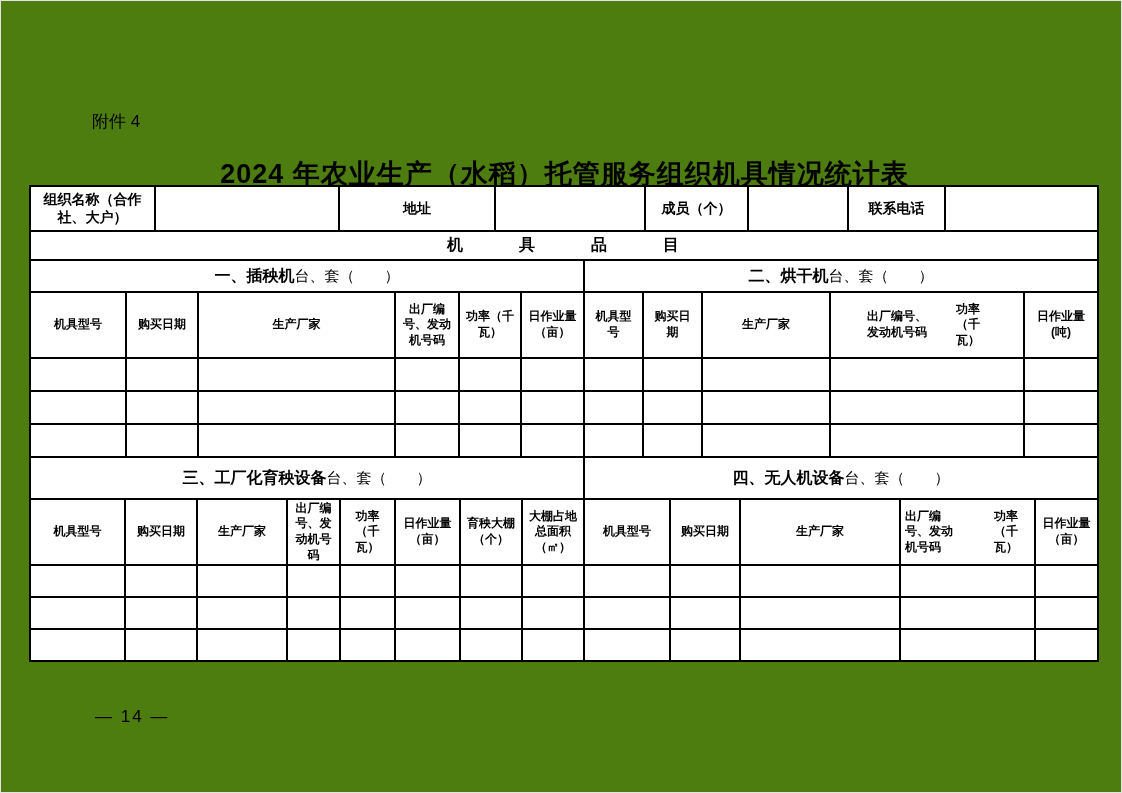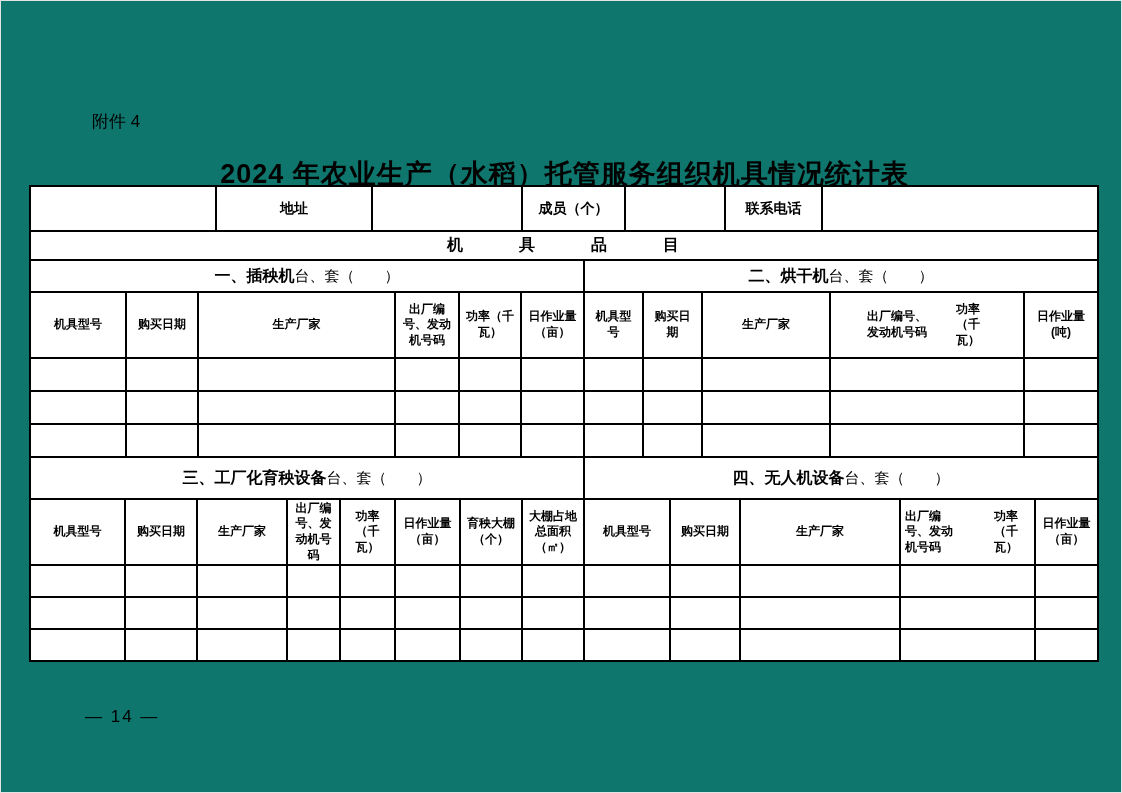--- a/index.html
+++ b/index.html
@@ -1,36 +1,36 @@
 <!DOCTYPE html>
 <html><head>
 <meta charset="utf-8">
 <style>
   html,body{margin:0;padding:0;background:#fff;}
   .page{
     position:relative;
     width:1122px;height:793px;
-    background:#0f766e;
+    background:#4d7c0f;
     font-family:"Liberation Sans","DejaVu Sans",sans-serif;
     color:#000;
     box-shadow:inset 0 0 0 1px #e3e3e3;
     overflow:hidden;
   }
   .attachment{
     position:absolute;left:92px;top:110px;
     font-size:17px;font-weight:normal;
   }
   .title{
     position:absolute;left:30px;top:146px;width:1069px;
     text-align:center;font-size:27px;font-weight:bold;letter-spacing:1px;
     white-space:nowrap;
     margin-top:10px;
   }
   .footer{
-    position:absolute;left:85px;top:707px;
+    position:absolute;left:95px;top:707px;
     font-size:17px;letter-spacing:2px;
   }
   .form{
     position:absolute;left:29px;top:185px;width:1070px;
     border:2px solid #000;box-sizing:border-box;
     background:#fff;
   }
   .band{border-top:2px solid #000;}
   .band.nt{border-top:none;}
   .r{display:flex;}
@@ -66,20 +66,21 @@
 <body>
 
 <div class="page">
 
   <div class="attachment">附件 4</div>
   <div class="title">2024 年农业生产（水稻）托管服务组织机具情况统计表</div>
 
   <div class="form">
 
     <div class="band nt r" style="height:43px">
+      <div class="c lbl" style="width:123px">组织名称（合作社、大户）</div>
       <div class="c" style="width:184px"></div>
       <div class="c lbl" style="width:156px">地址</div>
       <div class="c" style="width:150px"></div>
       <div class="c lbl" style="width:103px">成员（个）</div>
       <div class="c" style="width:100px"></div>
       <div class="c lbl" style="width:97px">联系电话</div>
       <div class="c" style="width:166px"></div>
     </div>
 
     <div class="band r" style="height:27px">

